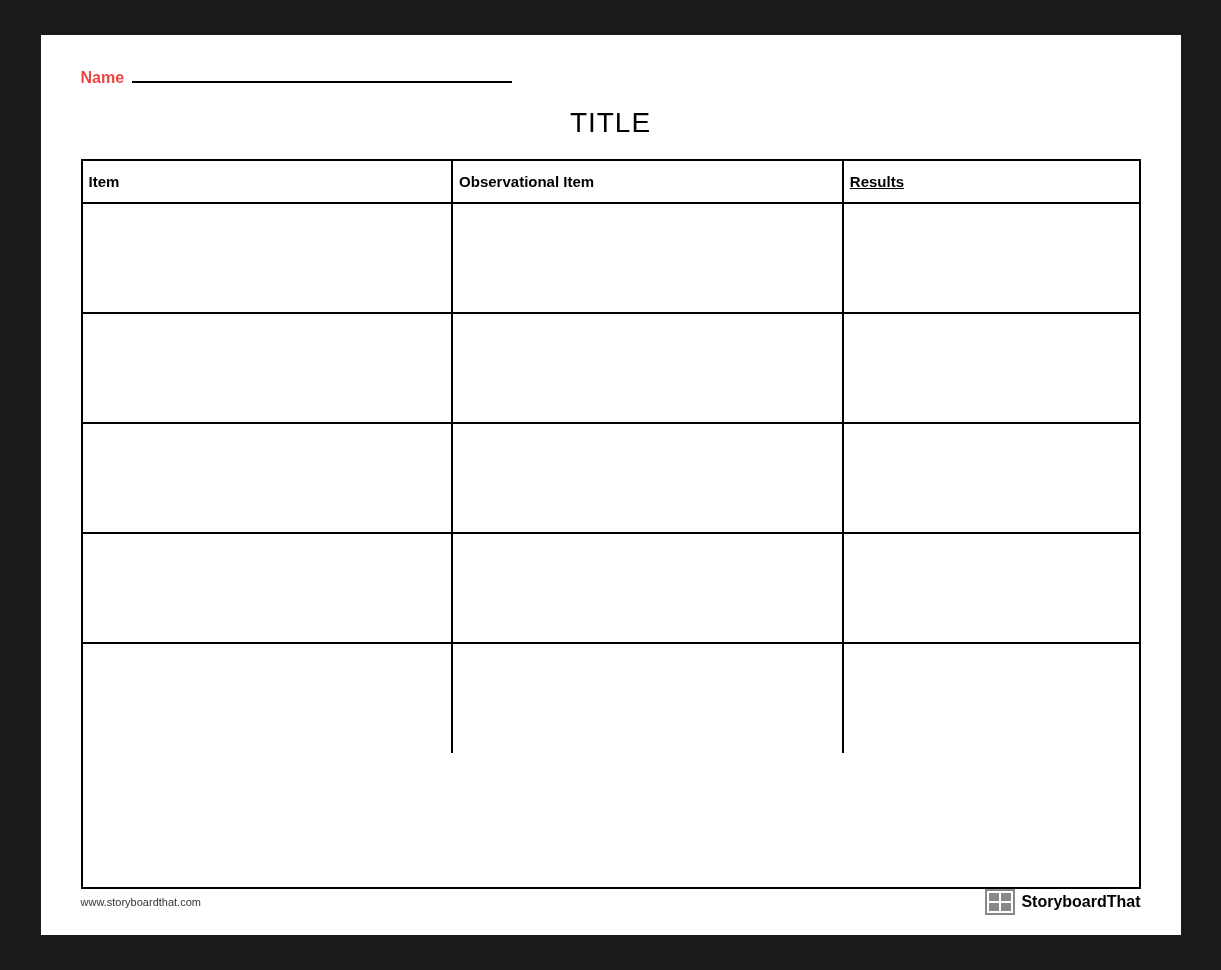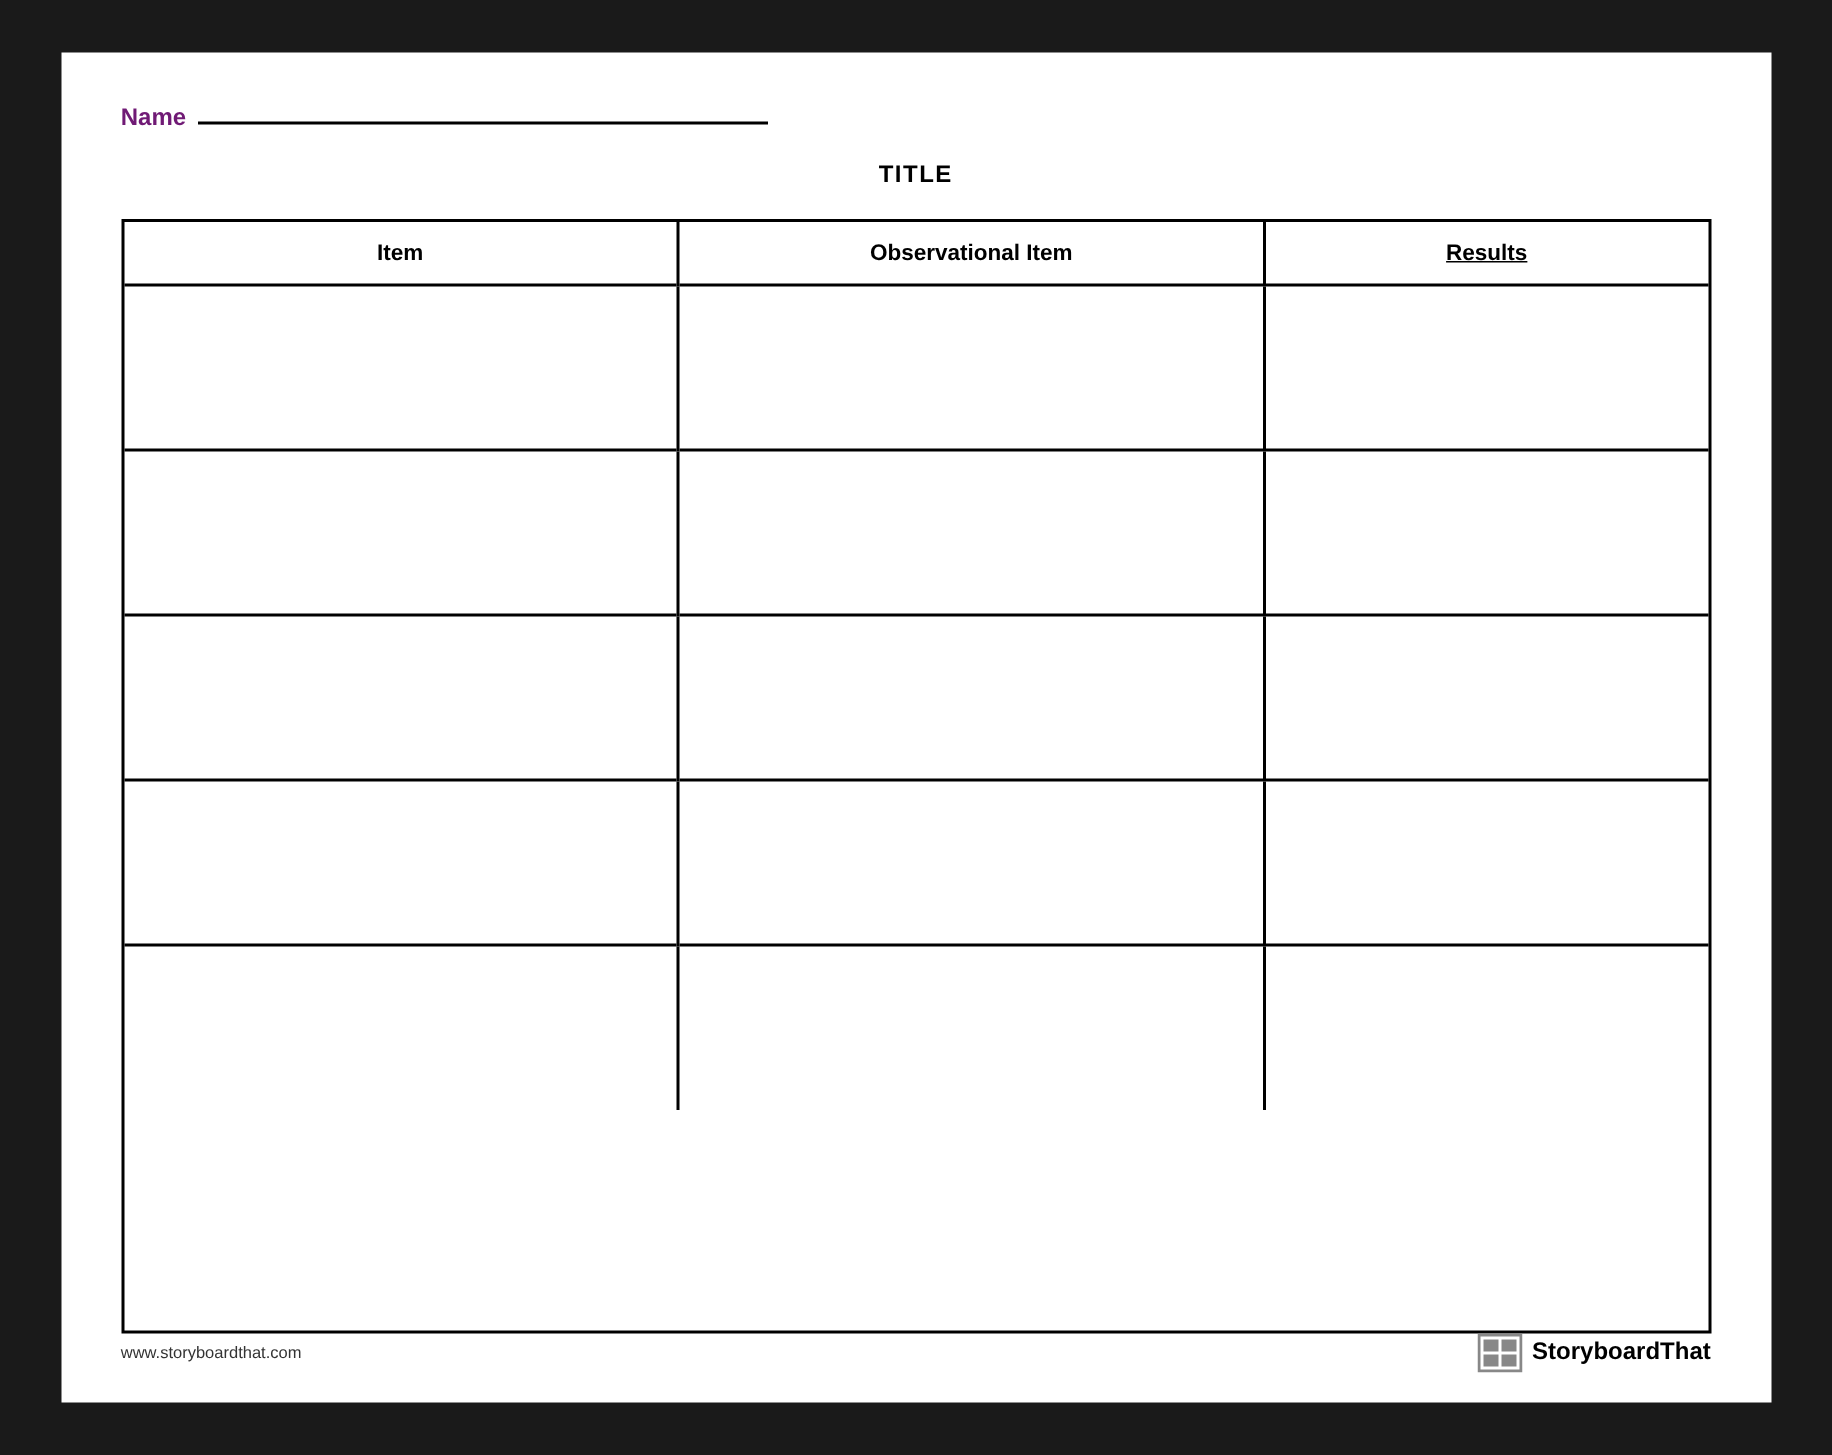--- a/index.html
+++ b/index.html
@@ -36,21 +36,21 @@
 
     .header-field {
       display: flex;
       align-items: baseline;
       gap: 8px;
     }
 
     .header-label {
       font-size: 16px;
       font-weight: bold;
-      color: #701a75;
+      color: #ef4444;
     }
 
     .header-line {
       border: none;
       border-bottom: 2px solid #000;
       width: 380px;
       height: 18px;
       outline: none;
       background: transparent;
     }
@@ -58,22 +58,22 @@
     .header-line-short {
       width: 200px;
     }
 
     .title-row {
       text-align: center;
       margin: 10px 0 20px 0;
     }
 
     .title-text {
-      font-size: 16px;
-      font-weight: bold;
+      font-size: 28px;
+      font-weight: normal;
       color: #000;
       letter-spacing: 1px;
     }
 
     .table-container {
       border: 2px solid #000;
       flex: 1;
     }
 
     table {
@@ -83,22 +83,22 @@
     }
 
     .col-header-row {
       border-bottom: 2px solid #000;
     }
 
     .col-header-row th {
       font-size: 15px;
       font-weight: bold;
       color: #000;
-      text-align: center;
-      padding: 12px 22px;
+      text-align: left;
+      padding: 12px 6px;
       border-right: 2px solid #000;
     }
 
     .col-header-row th:last-child {
       border-right: none;
       text-decoration: underline;
     }
 
     tbody tr {
       border-bottom: 2px solid #000;

